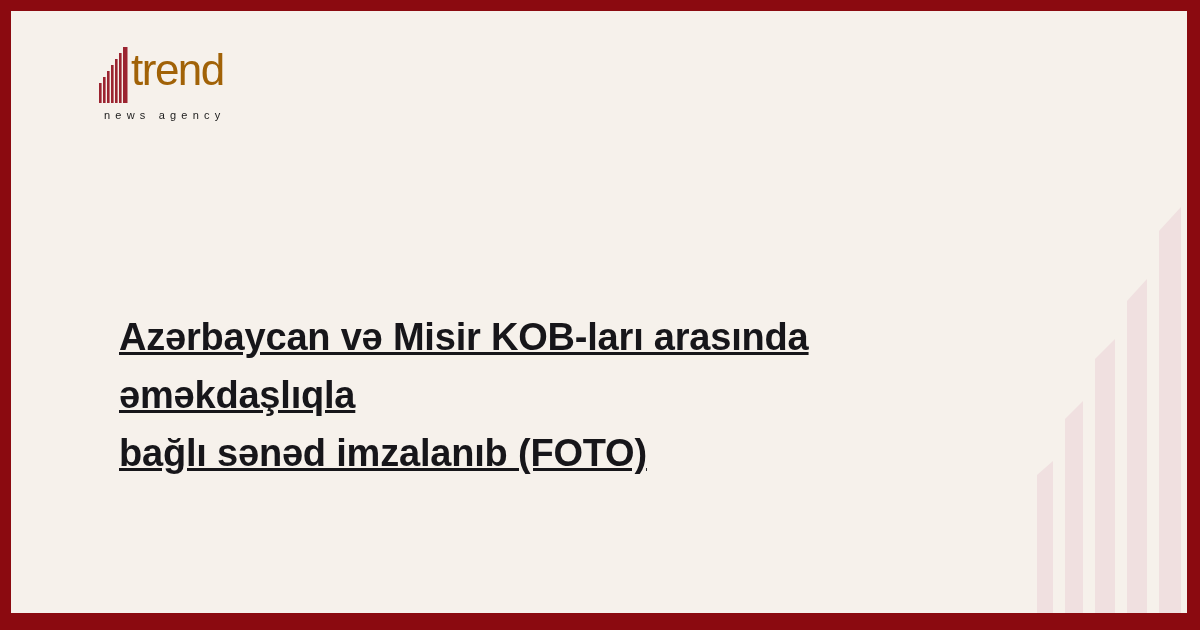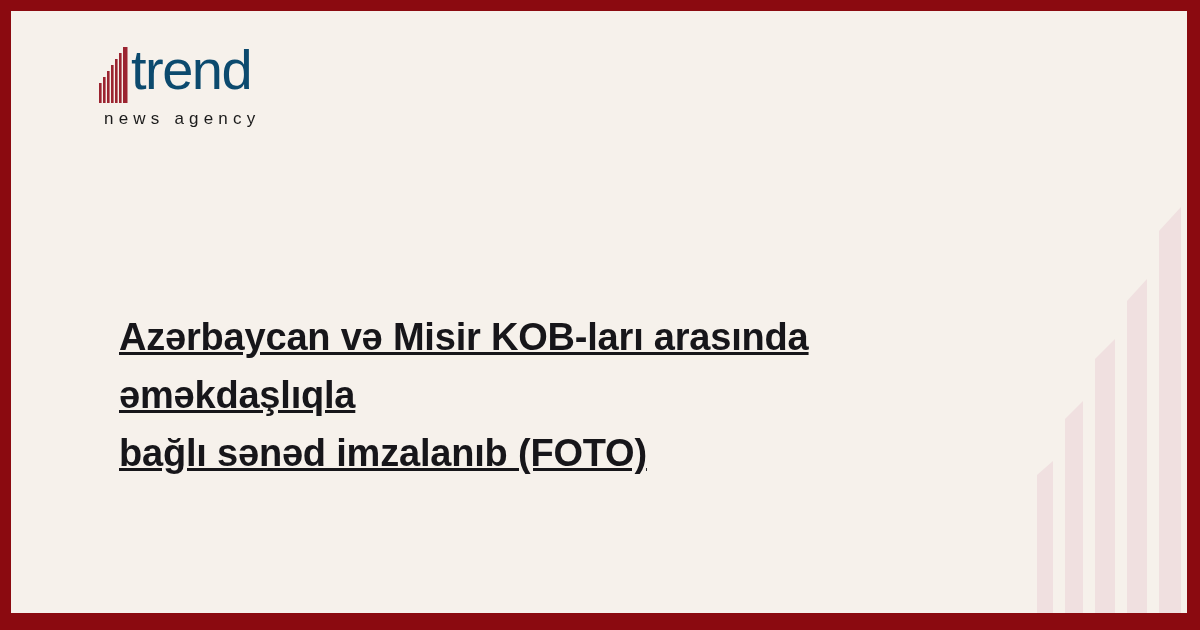--- a/index.html
+++ b/index.html
@@ -68,33 +68,33 @@
     position: absolute;
     left: 0;
     top: 0;
     display: block;
   }
   .logo-wordmark {
     position: absolute;
     left: 34px;
     top: -6px;
     font-family: "Liberation Sans", sans-serif;
-    font-size: 56px;
+    font-size: 44px;
     font-weight: 400;
     letter-spacing: -1.5px;
-    color: #0c4a6e;
+    color: #a16207;
     line-height: 62px;
     white-space: nowrap;
   }
   .logo-tagline {
     position: absolute;
     left: 7px;
     top: 64px;
     font-family: "Liberation Sans", sans-serif;
-    font-size: 17px;
+    font-size: 11px;
     font-weight: 400;
     letter-spacing: 5.2px;
     color: #1B1B1B;
     white-space: nowrap;
   }
 
   
   .headline {
     position: absolute;
     left: 108px;

